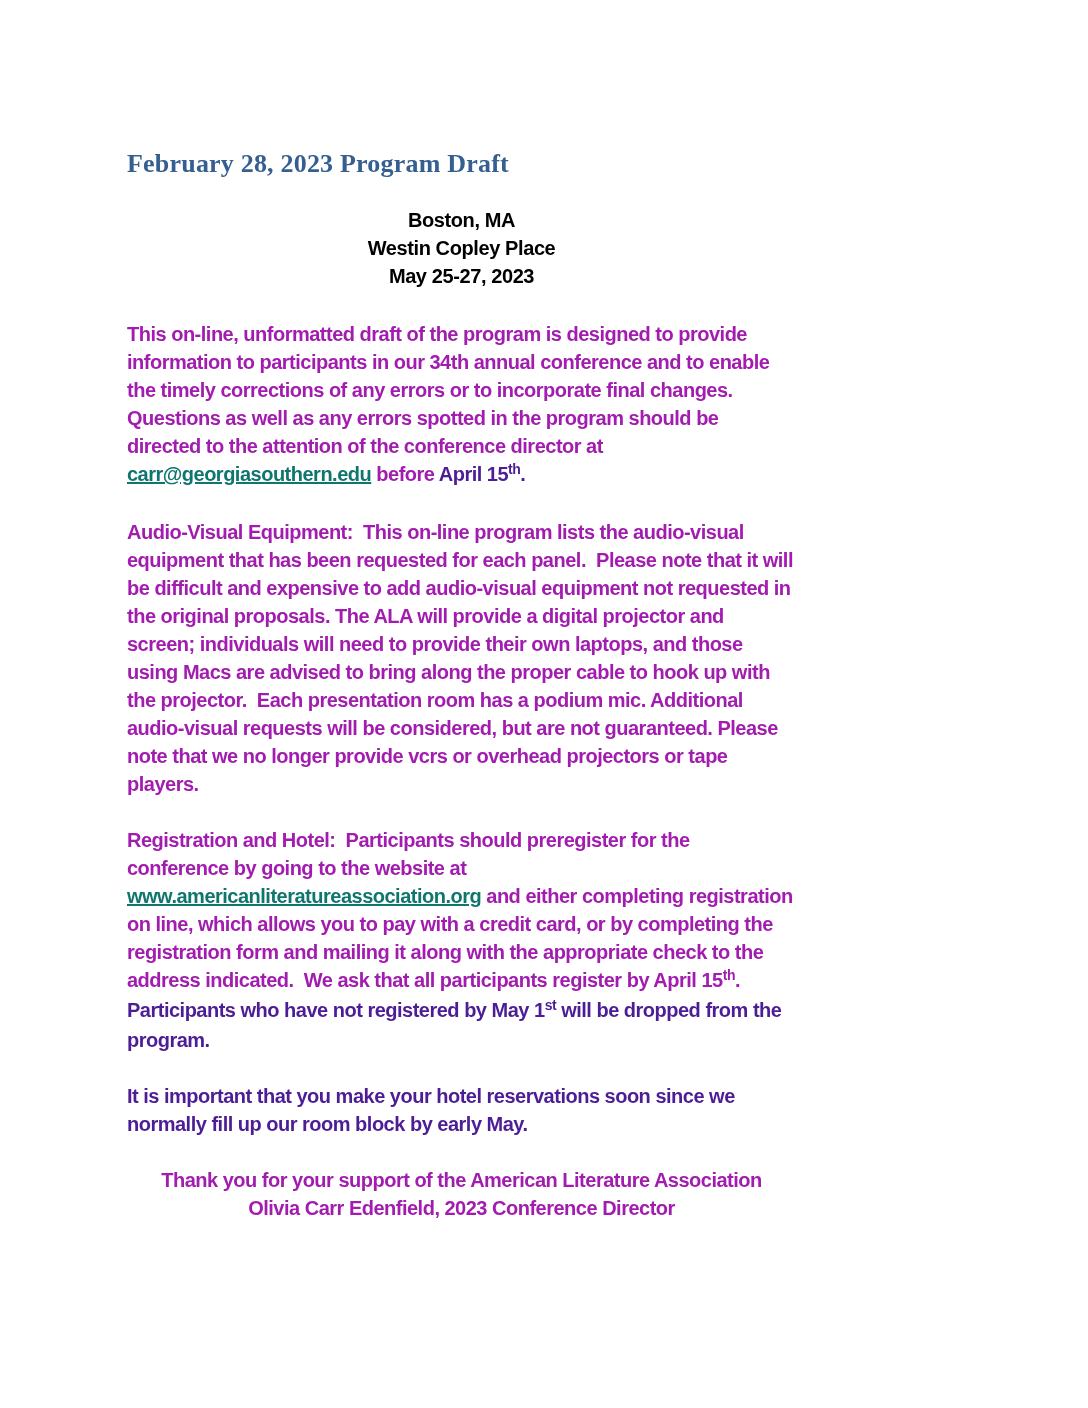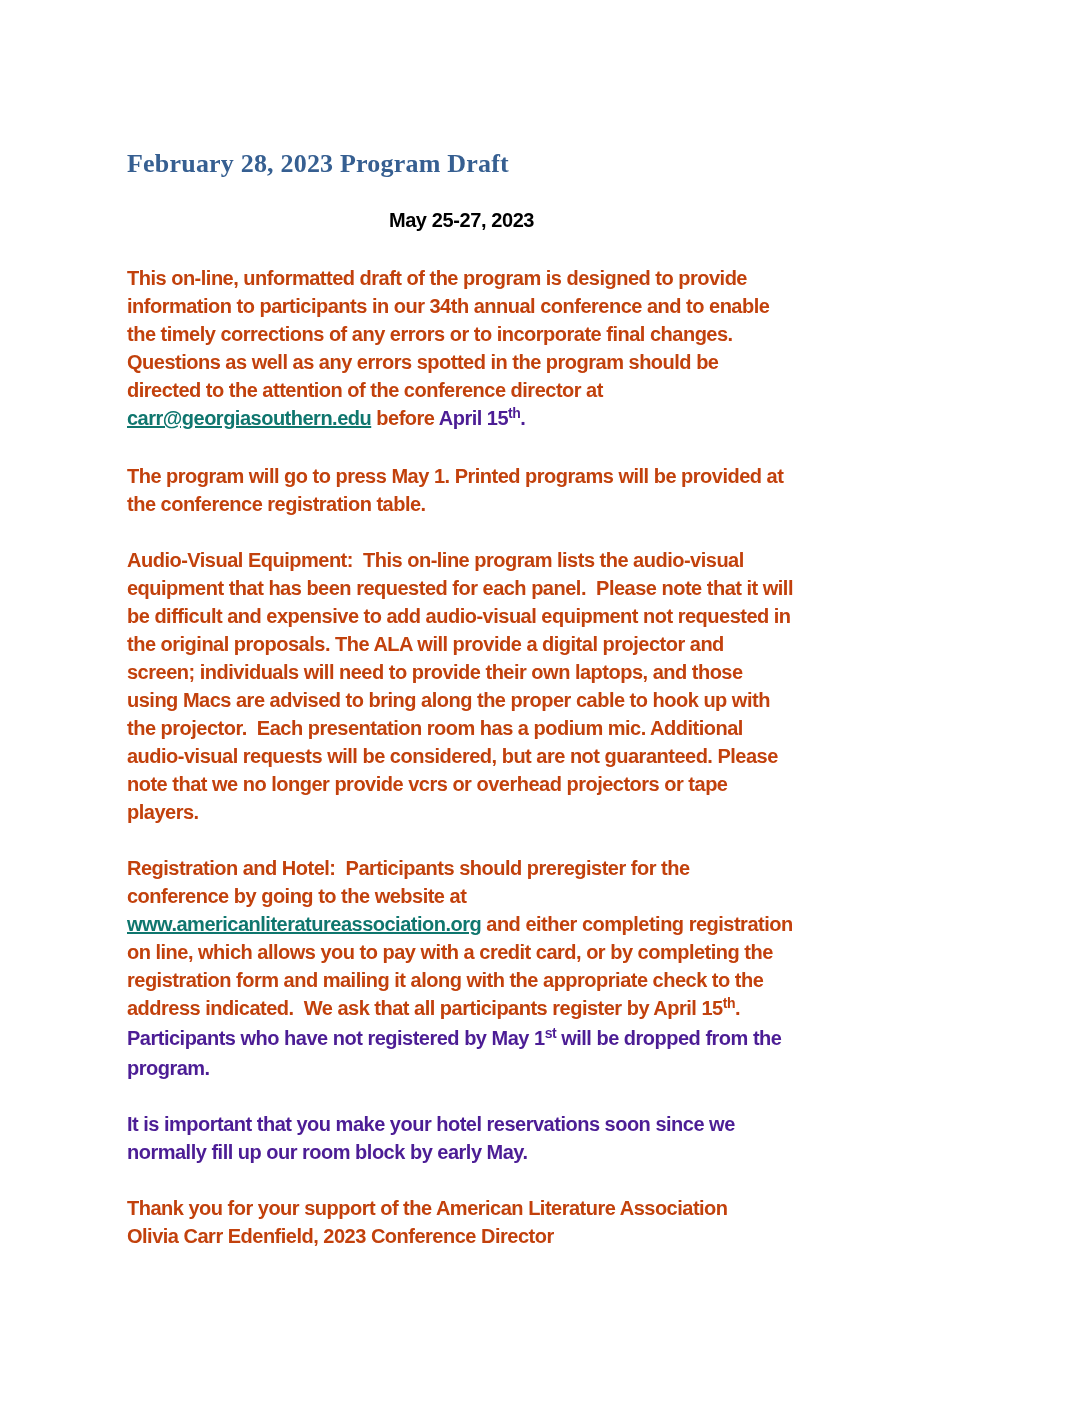--- a/index.html
+++ b/index.html
@@ -40,23 +40,23 @@
   }
   .para {
     font-weight: bold;
     font-size: 20px;
     line-height: 28px;
     letter-spacing: -0.5px;
     white-space: pre-wrap;
     margin: 0 0 28px 0;
   }
   .para.center {
-    text-align: left;
+    text-align: center;
   }
-  .run { color: #c2410c; }
+  .run { color: #a21caf; }
   .run.red { color: #4c1d95; }
   a.run.link {
     color: #0f766e;
     text-decoration: underline;
     cursor: pointer;
   }
   .run.sup {
     font-size: 14px;
     vertical-align: baseline;
     position: relative;
@@ -64,27 +64,28 @@
   }
 </style>
 </head>
 <body>
 
 <div class="page">
 
   <h1 class="doc-title">February 28, 2023 Program Draft</h1>
 
   <div class="venue-block">
+    <div>Boston, MA</div>
+    <div>Westin Copley Place</div>
     <div>May 25-27, 2023</div>
   </div>
 
   <p class="para"><span class="run">This on-line, unformatted draft of the program is designed to provide information to participants in our 34th annual conference and to enable the timely corrections of any errors or to incorporate final changes.  Questions as well as any errors spotted in the program should be directed to the attention of the conference director at </span><a class="run link" href="#">carr@georgiasouthern.edu</a><span class="run"> before </span><span class="run red">April 15</span><span class="run red sup">th</span><span class="run red">.</span></p>
 
 
-  <p class="para"><span class="run">The program will go to press May 1. Printed programs will be provided at the conference registration table.</span></p>
 
   <p class="para"><span class="run">Audio-Visual Equipment:  This on-line program lists the audio-visual equipment that has been requested for each panel.  Please note that it will be difficult and expensive to add audio-visual equipment not requested in the original proposals. The ALA will provide a digital projector and screen; individuals will need to provide their own laptops, and those using Macs are advised to bring along the proper cable to hook up with the projector.  Each presentation room has a podium mic. Additional audio-visual requests will be considered, but are not guaranteed. Please note that we no longer provide vcrs or overhead projectors or tape players.</span></p>
 
   <p class="para"><span class="run">Registration and Hotel:  Participants should preregister for the conference by going to the website at </span><a class="run link" href="#">www.americanliteratureassociation.org</a><span class="run"> and either completing registration on line, which allows you to pay with a credit card, or by completing the registration form and mailing it along with the appropriate check to the address indicated.  We ask that all participants register by April 15</span><span class="run sup">th</span><span class="run">. </span><span class="run red">Participants who have not registered by May 1</span><span class="run red sup">st</span><span class="run red"> will be dropped from the program.</span></p>
 
   <p class="para"><span class="run red">It is important that you make your hotel reservations soon since we normally fill up our room block by early May.</span></p>
 
   <p class="para center"><span class="run">Thank you for your support of the American Literature Association
 Olivia Carr Edenfield, 2023 Conference Director</span></p>
 

